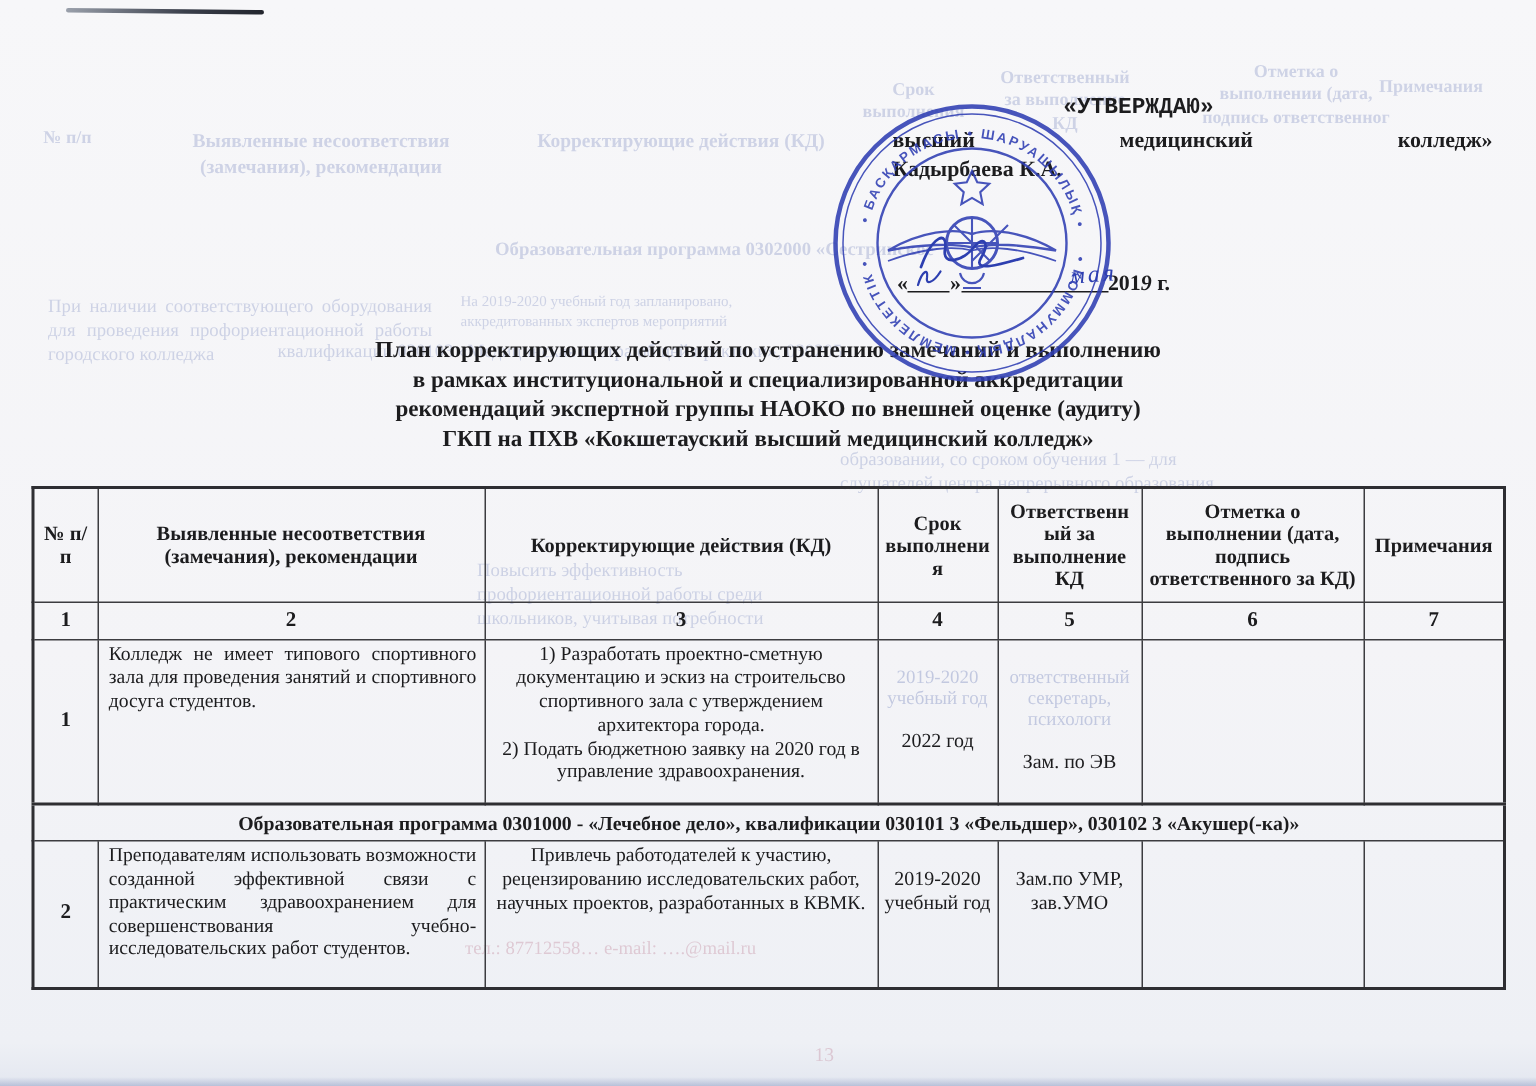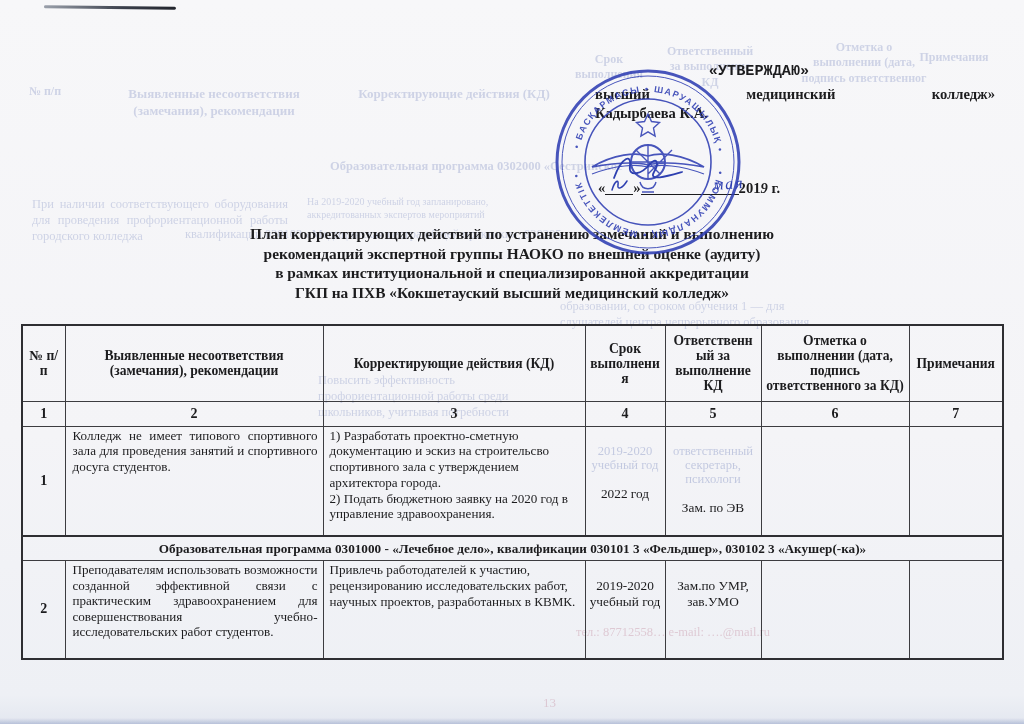--- a/index.html
+++ b/index.html
@@ -9,21 +9,21 @@
     font-family:"Liberation Serif","DejaVu Serif",serif;color:#1c1c1e;
   }
   
   .corner-mark{position:absolute;left:44px;top:6px;width:132px;height:3px;border-radius:2px;
     background:linear-gradient(90deg,#9aa0ab,#3a3f4b 60%,#22252d);transform:rotate(.6deg);}
   .bottom-edge{position:absolute;left:0;bottom:0;width:100%;height:6px;
     background:linear-gradient(180deg,rgba(150,165,200,0),rgba(148,162,198,.55));}
   
   .ghost{position:absolute;color:#7b8abf;opacity:.32;filter:blur(.3px);line-height:1.28;}
   .ghost.b{font-weight:bold;}
-  .ghost.pink{color:#c58fa2;opacity:.4;text-align:right;}
+  .ghost.pink{color:#c58fa2;opacity:.4;}
   
   .approval{position:absolute;left:595px;top:62px;width:400px;font-weight:bold;
     font-size:14.6px;line-height:19.5px;z-index:3;}
   .approve-title{text-align:center;padding-right:72px;font-size:15.2px;margin-bottom:3px;font-family:Liberation Mono, monospace;}
   .just{text-align:justify;text-align-last:justify;}
   .date-line{position:absolute;left:598px;top:179px;font-weight:bold;font-size:14.6px;z-index:3;}
   .blank{display:inline-block;border-bottom:1.3px solid #1c1c1e;height:15px;vertical-align:-2px;}
   .hw{font-style:italic;color:#2d3fb0;font-weight:normal;}
   .hw-month{position:absolute;left:72px;top:-4px;font-size:16px;transform:rotate(-4deg);letter-spacing:2px;}
   .year-digit{font-style:italic;}
@@ -36,21 +36,21 @@
   
   .table-wrap{position:absolute;left:21px;top:324px;z-index:2;}
   table{border-collapse:collapse;table-layout:fixed;width:981px;background:transparent;}
   th,td{border:1px solid #3c3c40;vertical-align:middle;overflow:hidden;}
   table{border:2px solid #2e2e32;}
   th{font-weight:bold;font-size:13.6px;text-align:center;padding:2px 3px;line-height:15px;
      overflow-wrap:break-word;}
   .num-row td{height:22px;font-weight:bold;text-align:center;font-size:14px;}
   .c-num{text-align:center;font-weight:bold;font-size:14px;}
   .c-issue{text-align:justify;padding:1px 5px 18px 7px;font-size:13.1px;line-height:15.6px;vertical-align:top;}
-  .c-action{padding:1px 6px;font-size:13.1px;line-height:15.8px;vertical-align:top;text-align:left;}
+  .c-action{padding:1px 6px;font-size:13.1px;line-height:15.8px;vertical-align:top;text-align:center;}
   .c-center{text-align:center;font-size:13.3px;line-height:15.5px;padding:2px;}
   .v-top{vertical-align:top;padding-top:17px;}
   .section-row td{font-weight:bold;text-align:center;font-size:13.2px;height:21px;
     border-top:2px solid #2e2e32;}
   .cell-ghost{display:block;color:#7b8abf;opacity:.4;filter:blur(.3px);font-size:12.6px;
     line-height:14px;margin-bottom:14px;font-weight:normal;}
   .r1-term{position:relative;}
 </style>
 </head>
 <body>
@@ -108,22 +108,22 @@
       <path d="M88 116 c2 9, 14 9, 16 0 M90 126 h12" stroke-width="1.4"></path>
     </g>
     <g fill="#2f3eb3" font-family="Liberation Sans, sans-serif" font-size="9" font-weight="bold" letter-spacing="1.5">
       <text><textPath href="#arcTop" startOffset="6%">• БАСҚАРМАСЫ • ШАРУАШЫЛЫҚ •</textPath></text>
       <text><textPath href="#arcBot" startOffset="4%">• КОММУНАЛДЫҚ • МЕМЛЕКЕТТІК •</textPath></text>
     </g>
   </svg>
 
   <div class="doc-title">
     <div>План корректирующих действий по устранению замечаний и выполнению</div>
+    <div>в рамках институциональной и  специализированной аккредитации</div>
     <div>рекомендаций экспертной группы НАОКО по внешней оценке (аудиту)</div>
-    <div>в рамках институциональной и  специализированной аккредитации</div>
     <div>ГКП на ПХВ «Кокшетауский высший медицинский колледж»</div>
   </div>
 
   <div class="table-wrap">
     <table>
       <colgroup>
         <col style="width:43px">
           <col style="width:258px">
           <col style="width:262px">
         <col style="width:80px">

